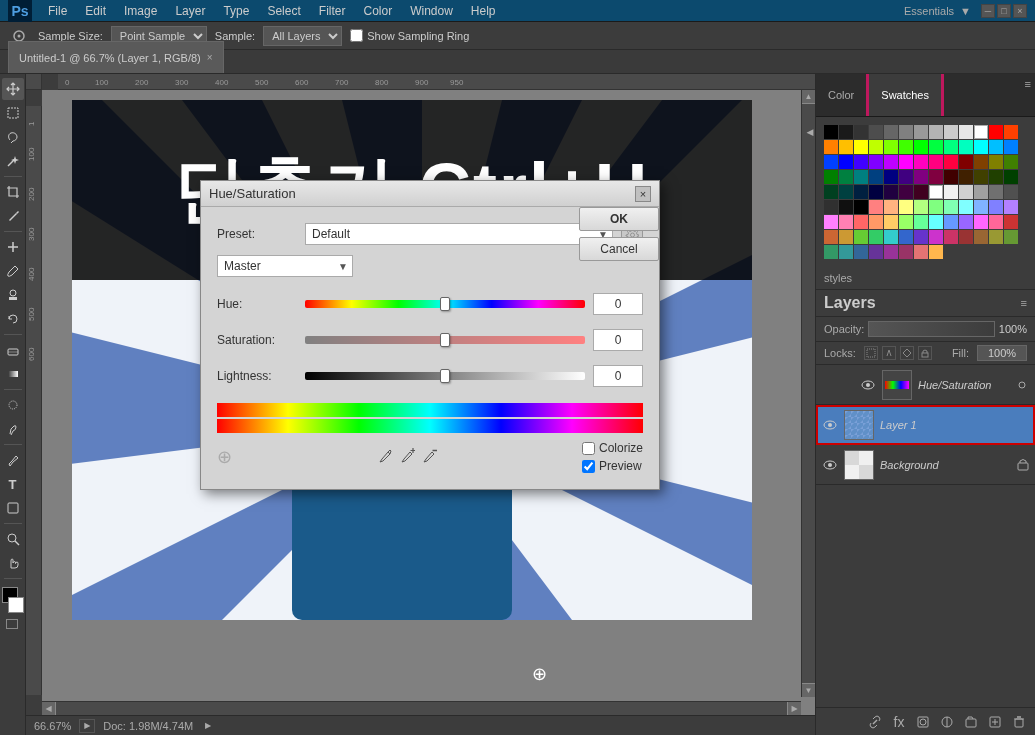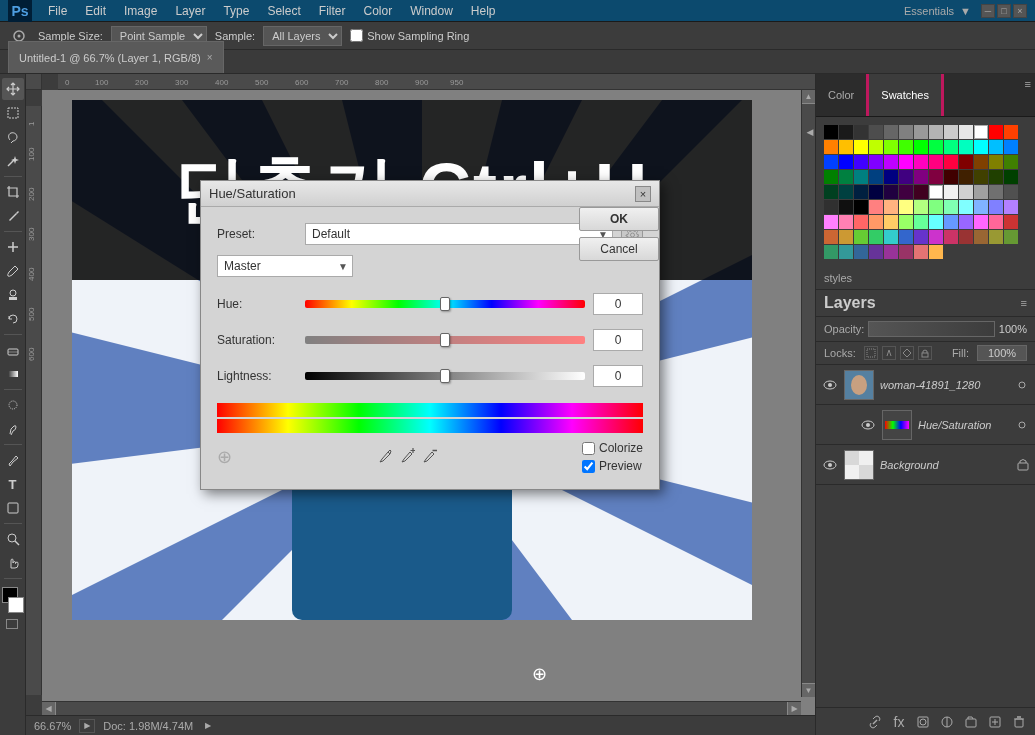--- a/index.html
+++ b/index.html
@@ -600,42 +600,20 @@
         </div>
         <div style="flex:1;"></div>
         <span class="lc-label">Fill:</span>
         <div style="width:50px;height:16px;background:#555;border:1px solid #666;display:flex;align-items:center;justify-content:center;">
           <span style="font-size:11px;color:#ccc;">100%</span>
         </div>
       </div>
 
       <div id="layers-list">
 
-        <div class="layer-item">
-          <div class="layer-vis">
-            <svg width="14" height="10" viewBox="0 0 14 10">
-                <ellipse cx="7" cy="5" rx="6" ry="4" fill="none" stroke="#ccc" stroke-width="1"></ellipse>
-                <circle cx="7" cy="5" r="2" fill="#ccc"></circle>
-              </svg>
-          </div>
-          <div class="layer-thumb" style="background:#a0b8c8;">
-            <svg width="28" height="28" viewBox="0 0 28 28">
-                <rect x="0" y="0" width="28" height="28" fill="#5580a0"></rect>
-                <ellipse cx="14" cy="14" rx="8" ry="10" fill="#c8a080"></ellipse>
-              </svg>
-          </div>
-          <div class="layer-info">
-            <div class="layer-name">woman-41891_1280</div>
-          </div>
-          <div style="width:14px;height:14px;display:flex;align-items:center;justify-content:center;">
-            <svg width="10" height="10" viewBox="0 0 10 10">
-                <circle cx="5" cy="5" r="3" fill="none" stroke="#aaa" stroke-width="1"></circle>
-              </svg>
-          </div>
-        </div>
 
 
         <div class="layer-item" style="padding-left:44px;">
           <div class="layer-vis">
             <svg width="14" height="10" viewBox="0 0 14 10">
                 <ellipse cx="7" cy="5" rx="6" ry="4" fill="none" stroke="#ccc" stroke-width="1"></ellipse>
                 <circle cx="7" cy="5" r="2" fill="#ccc"></circle>
               </svg>
           </div>
           <div class="layer-thumb" style="background:#444;">
@@ -654,20 +632,43 @@
           <div class="layer-info">
             <div class="layer-name">Hue/Saturation</div>
           </div>
           <div style="width:14px;height:14px;display:flex;align-items:center;justify-content:center;">
             <svg width="10" height="10" viewBox="0 0 10 10">
                 <circle cx="5" cy="5" r="3" fill="none" stroke="#aaa" stroke-width="1"></circle>
               </svg>
           </div>
         </div>
 
+        <div class="layer-item active" style="outline:2px solid #cc0000;outline-offset:-2px;">
+          <div class="layer-vis">
+            <svg width="14" height="10" viewBox="0 0 14 10">
+                <ellipse cx="7" cy="5" rx="6" ry="4" fill="none" stroke="#ccc" stroke-width="1"></ellipse>
+                <circle cx="7" cy="5" r="2" fill="#ccc"></circle>
+              </svg>
+          </div>
+          <div class="layer-thumb" style="background:#5580b8;">
+            <svg width="28" height="28" viewBox="0 0 28 28">
+              <defs>
+                  <pattern id="sp" width="6" height="6" patternUnits="userSpaceOnUse">
+                    <rect width="6" height="6" fill="#6090c8"></rect>
+                    <polygon points="0,0 3,0 0,3" fill="#7aa0d8"></polygon>
+                    <polygon points="6,6 3,6 6,3" fill="#7aa0d8"></polygon>
+                  </pattern>
+                </defs>
+              <rect x="0" y="0" width="28" height="28" fill="url(#sp)"></rect>
+            </svg>
+          </div>
+          <div class="layer-info">
+            <div class="layer-name">Layer 1</div>
+          </div>
+        </div>
 
         <div class="layer-item">
           <div class="layer-vis">
             <svg width="14" height="10" viewBox="0 0 14 10">
                 <ellipse cx="7" cy="5" rx="6" ry="4" fill="none" stroke="#ccc" stroke-width="1"></ellipse>
                 <circle cx="7" cy="5" r="2" fill="#ccc"></circle>
               </svg>
           </div>
           <div class="layer-thumb" style="background:#e0e0e0;">
             <svg width="28" height="28" viewBox="0 0 28 28">

